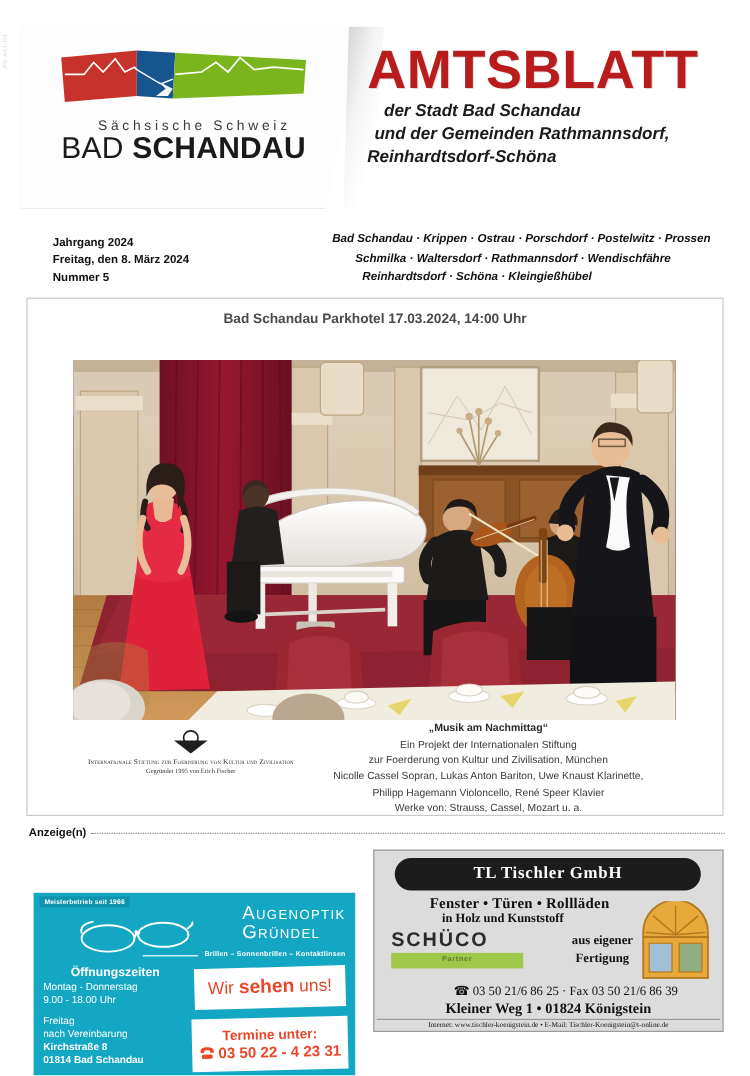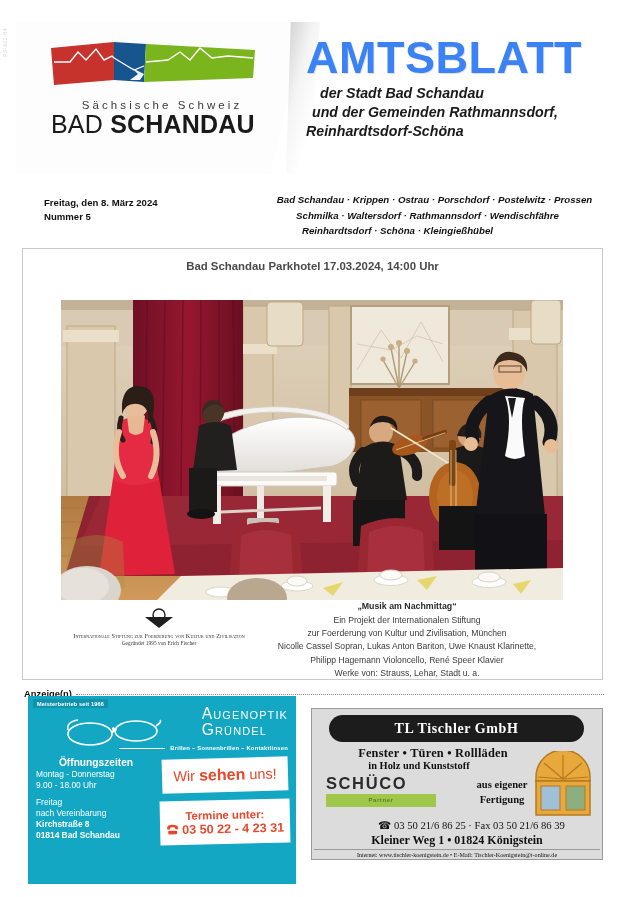--- a/index.html
+++ b/index.html
@@ -48,21 +48,21 @@
   }
   .logo-name{
     font-size:25px;letter-spacing:.2px;color:#1a1a1a;
     margin:1px 0 0 3px;line-height:1;
   }
   .logo-name .bold{font-weight:bold;}
 
   
   .title-block{position:absolute;left:306px;top:36px;width:300px;text-align:left;}
   .amtsblatt{
-    font-size:45px;font-weight:bold;color:#3b82f6;
+    font-size:45px;font-weight:bold;color:#b91c1c;
     letter-spacing:.5px;line-height:.98;margin:0;
     text-shadow:1px 1px 0 rgba(0,0,0,.12);
   }
   .subtitle{
     font-size:14.2px;font-weight:bold;font-style:italic;color:#1a1a1a;
     line-height:1.32;margin-top:4px;
   }
   .subtitle div:nth-child(1){margin-left:14px;}
   .subtitle div:nth-child(2){margin-left:6px;}
   .subtitle div:nth-child(3){margin-left:0px;}
@@ -123,21 +123,21 @@
     position:absolute;left:24px;top:688px;width:580px;
     display:flex;align-items:baseline;gap:4px;
   }
   .anz-label{font-size:9.4px;font-weight:bold;color:#111;white-space:nowrap;}
   .anz-dots{
     flex:1;border-bottom:1.4px dotted #8d8d8d;transform:translateY(-2px);
   }
 
   
   .ad-left{
-    position:absolute;left:28px;top:696px;width:268px;height:188px;
+    position:absolute;left:28px;top:744px;width:268px;height:152px;
     background:#13a7c4;color:#fff;box-sizing:border-box;overflow:hidden;
   }
   .meister{
     position:absolute;left:5px;top:3px;
     background:#0f93ad;color:#fff;font-size:5.6px;font-weight:bold;
     padding:1.5px 4px;letter-spacing:.15px;
   }
   .optik-name{
     position:absolute;right:8px;top:10px;text-align:left;
     font-size:15.6px;line-height:1.02;letter-spacing:1.1px;
@@ -263,20 +263,21 @@
       <div class="amtsblatt">AMTSBLATT</div>
       <div class="subtitle">
         <div>der Stadt Bad Schandau</div>
         <div>und der Gemeinden Rathmannsdorf,</div>
         <div>Reinhardtsdorf-Schöna</div>
       </div>
     </div>
   </div>
 
   <div class="issue">
+    <div>Jahrgang 2024</div>
     <div>Freitag, den 8. März 2024</div>
     <div>Nummer 5</div>
   </div>
 
   <div class="places">
     <div>Bad Schandau · Krippen · Ostrau · Porschdorf · Postelwitz · Prossen</div>
     <div>Schmilka · Waltersdorf · Rathmannsdorf · Wendischfähre</div>
     <div>Reinhardtsdorf · Schöna · Kleingießhübel</div>
   </div>
 
@@ -493,21 +494,21 @@
     <div class="found-t1">Internationale Stiftung zur Foerderung von Kultur und Zivilisation</div>
     <div class="found-t2">Gegründet 1995 von Erich Fischer</div>
   </div>
 
   <div class="caption">
     <div class="cap-title">„Musik am Nachmittag“</div>
     <div>Ein Projekt der Internationalen Stiftung</div>
     <div>zur Foerderung von Kultur und Zivilisation, München</div>
     <div>Nicolle Cassel Sopran, Lukas Anton Bariton, Uwe Knaust Klarinette,</div>
     <div>Philipp Hagemann Violoncello, René Speer Klavier</div>
-    <div>Werke von: Strauss, Lehar, Stadt u. a.</div>
+    <div>Werke von: Strauss, Cassel, Mozart u. a.</div>
   </div>
 
   <div class="anz">
     <span class="anz-label">Anzeige(n)</span>
     <span class="anz-dots"></span>
   </div>
 
   <div class="ad-left">
     <div class="meister">Meisterbetrieb seit 1966</div>
 

